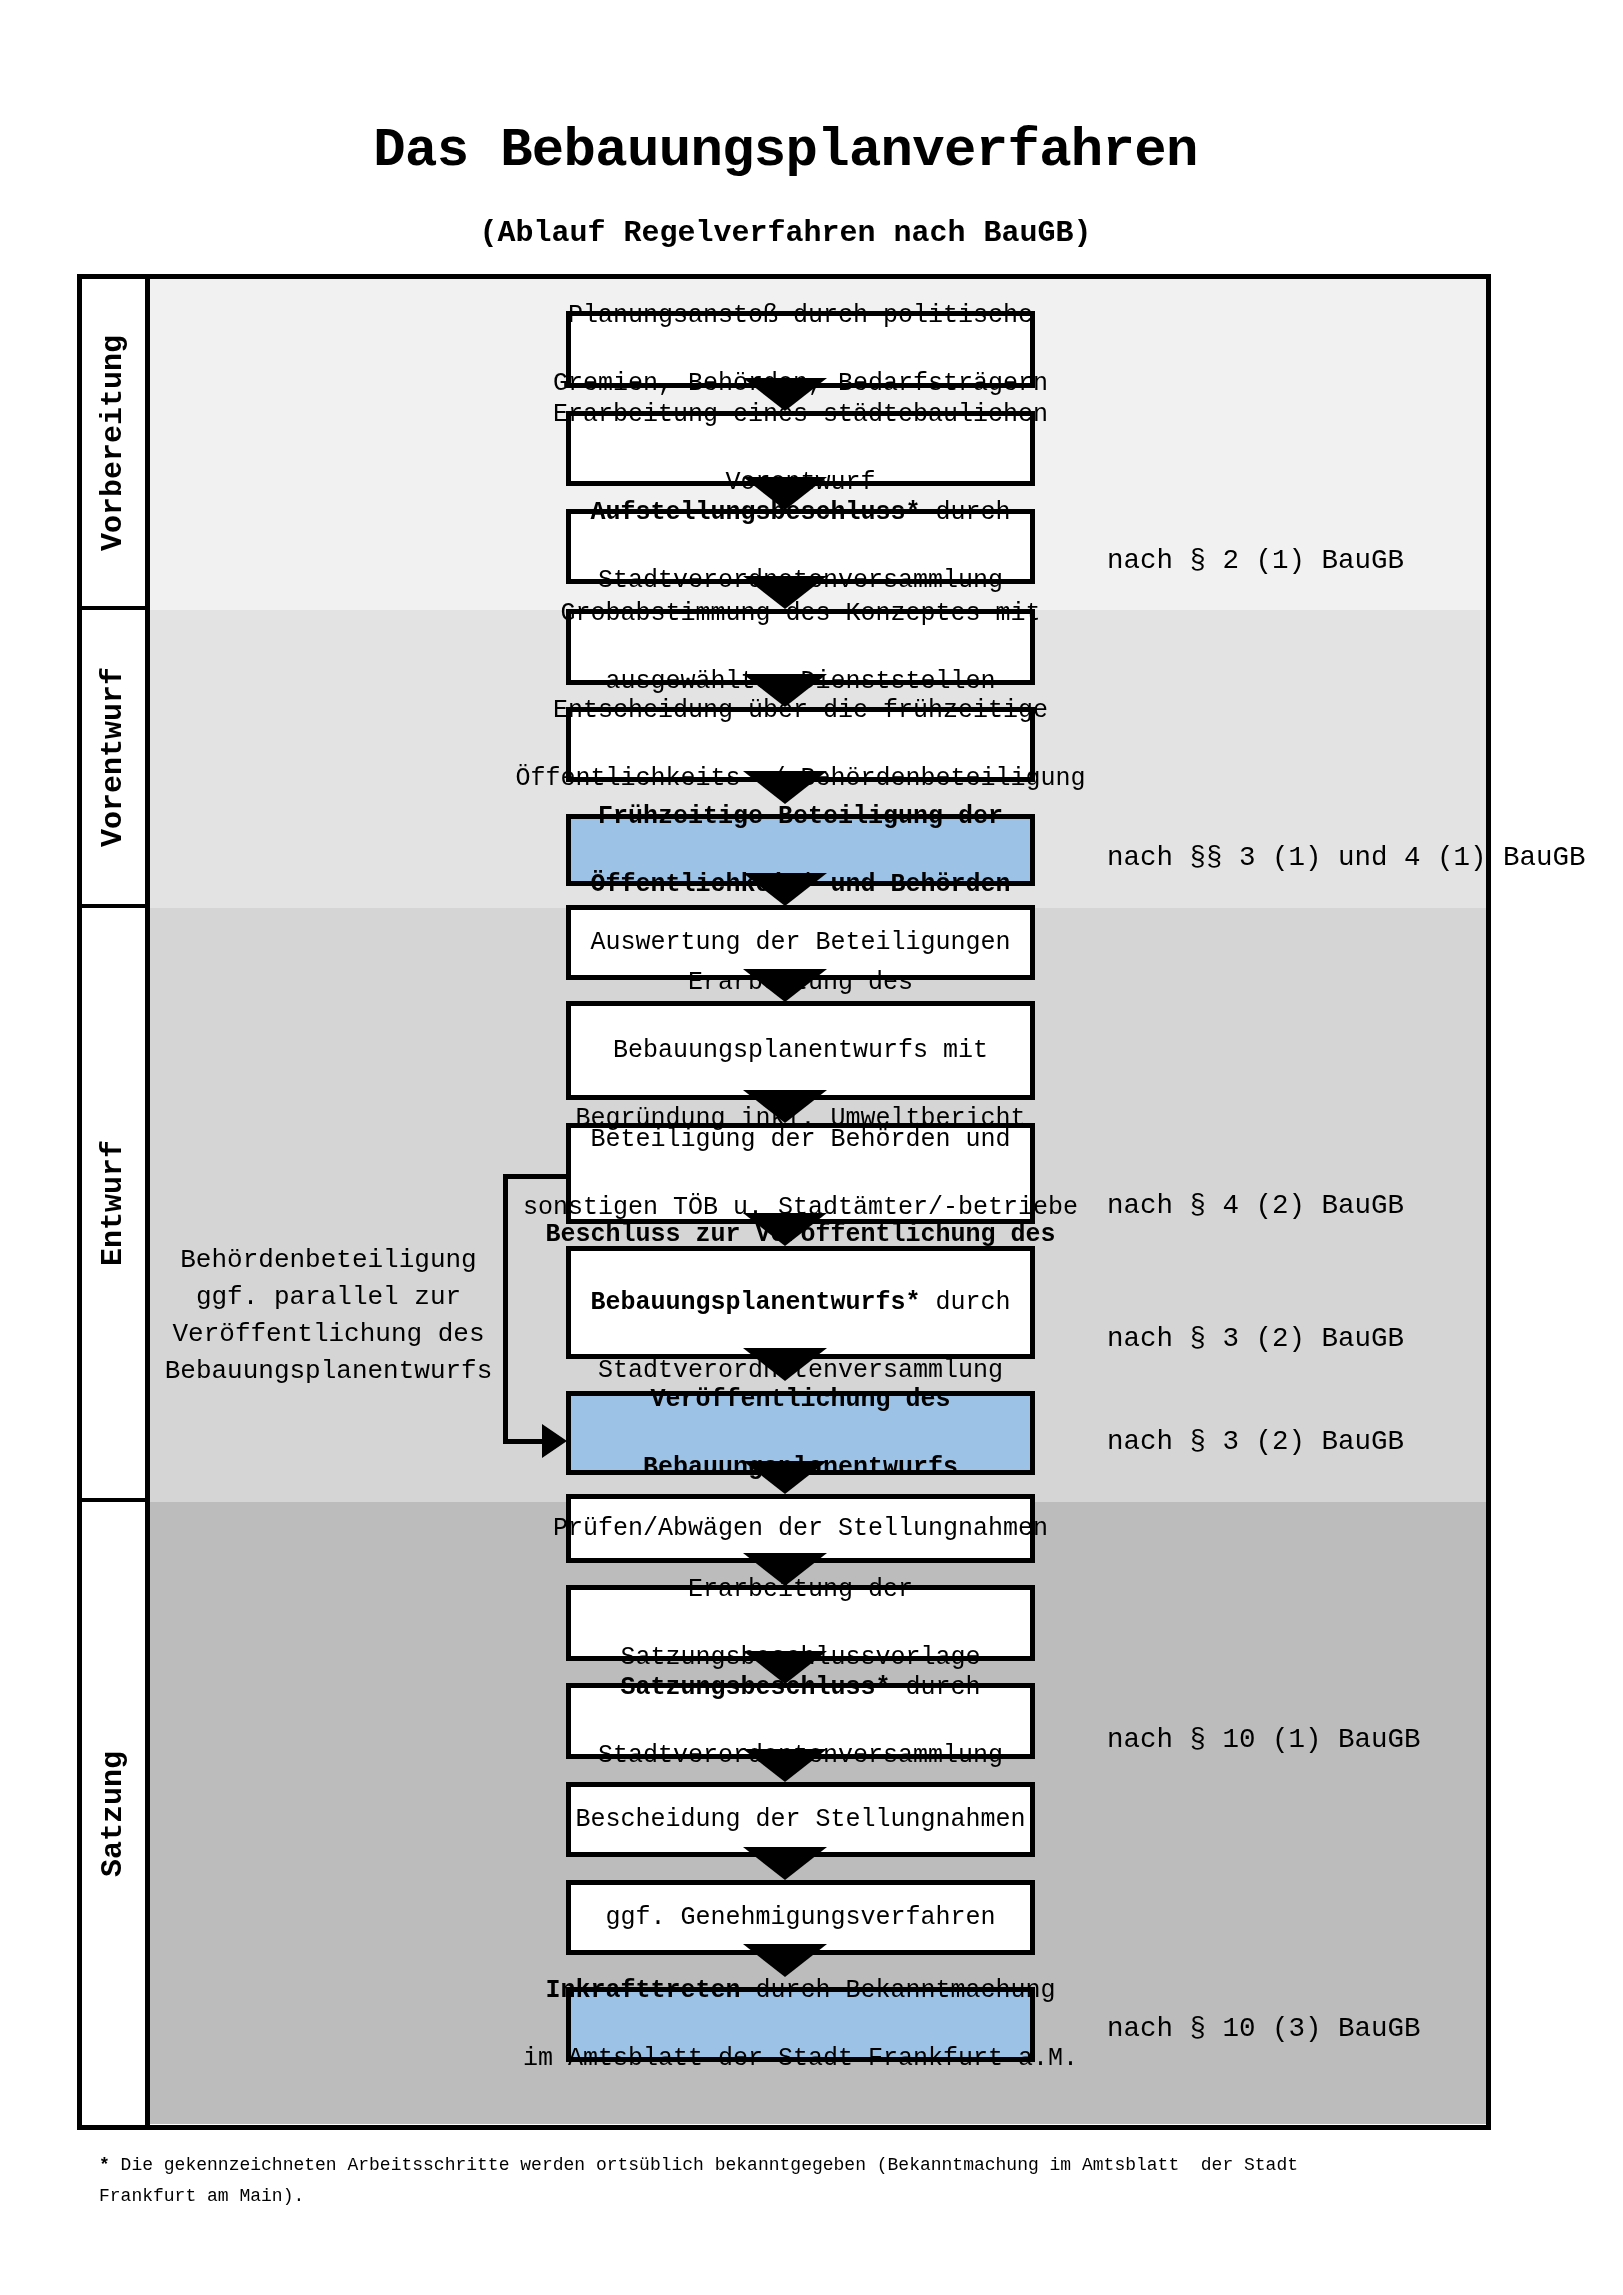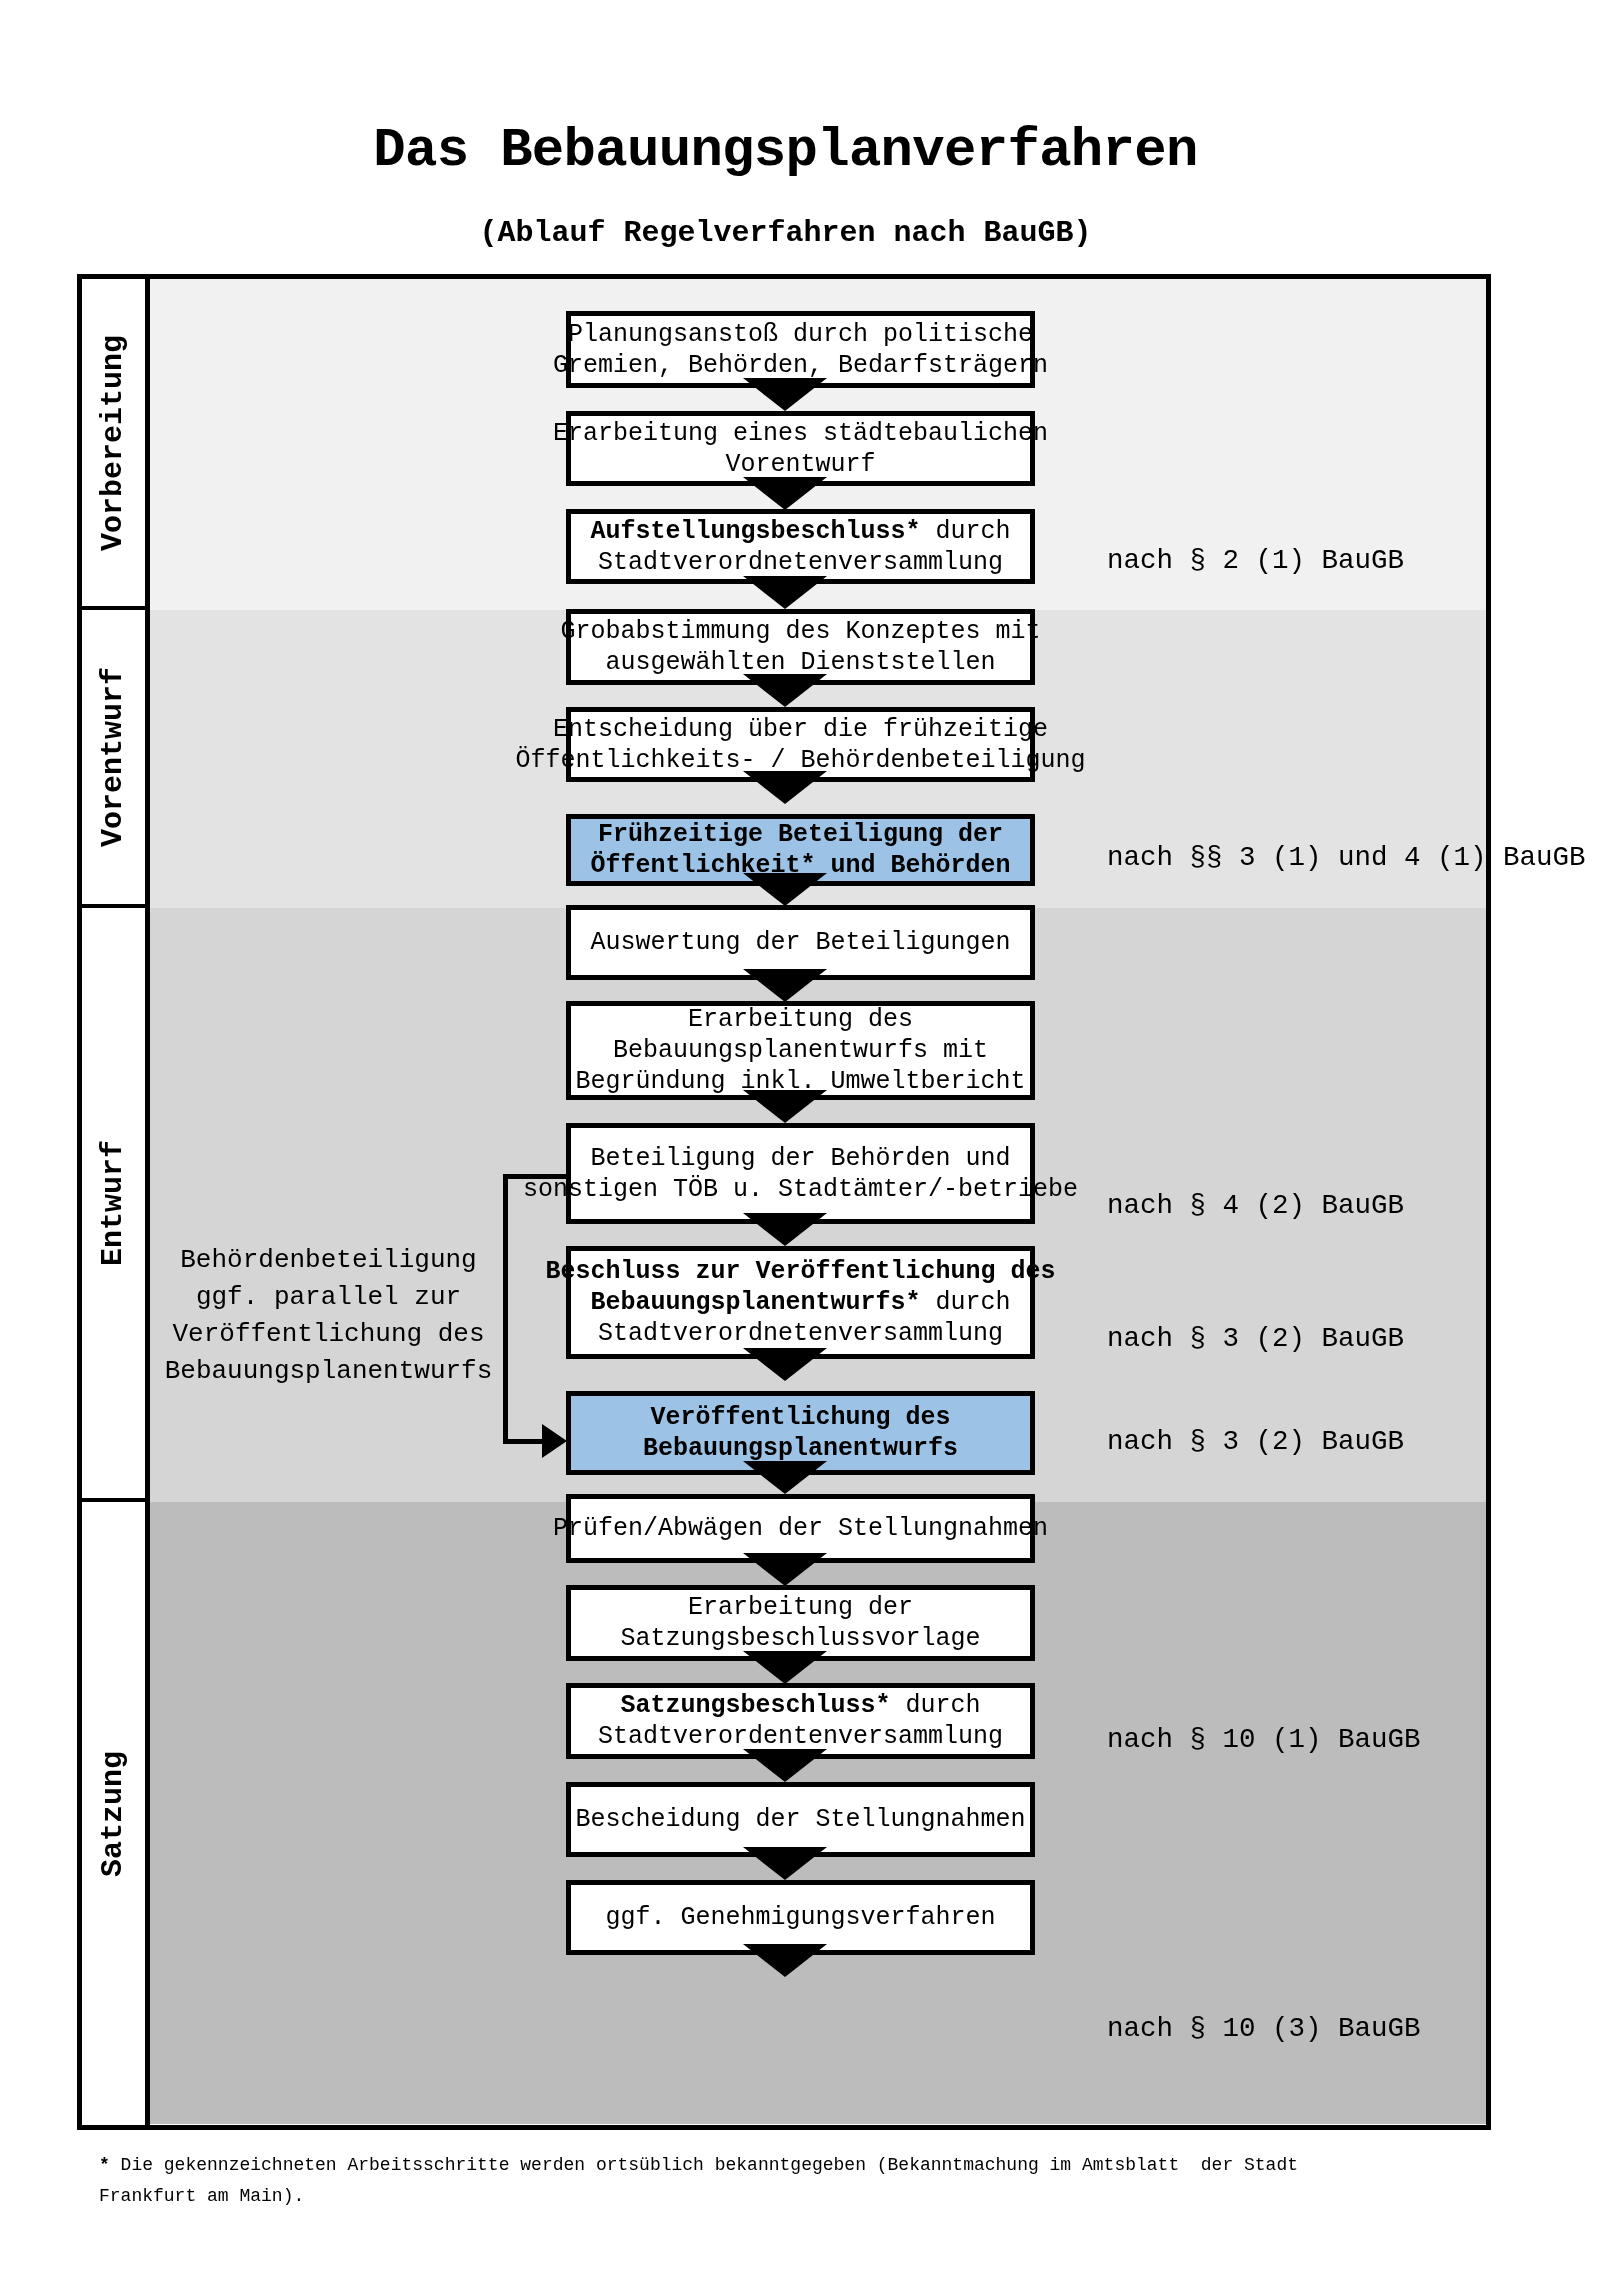--- a/index.html
+++ b/index.html
@@ -21,21 +21,21 @@
               display:flex;align-items:center;justify-content:center;}
   .phase-cell:last-child{border-bottom:none;flex:1;}
   .rot{transform:rotate(-90deg);white-space:nowrap;font-size:30px;font-weight:bold;}
 
   .bands{position:absolute;left:68px;top:0;right:0;height:100%;}
   .band{width:100%;}
 
   
   .step{position:absolute;left:566px;width:469px;border:5.2px solid #000;background:#ffffff;
         box-sizing:border-box;display:flex;flex-direction:column;justify-content:center;
-        align-items:center;text-align:center;font-size:25px;line-height:31px;z-index:3;}
+        align-items:center;text-align:center;font-size:25px;line-height:31px;z-index:3;gap:37px;}
   .step.hl{background:#9cc3e6;margin-top:10px;}
   .b{font-weight:bold;}
   .ln{white-space:pre;}
 
   
   .arr{position:absolute;left:743px;width:0;height:0;z-index:4;
        border-left:42px solid transparent;border-right:42px solid transparent;
        border-top:33px solid #000;}
 
   
@@ -138,20 +138,24 @@
   <div class="step" style="top:1683px;height:76px">
       <div class="ln"><span class="b">Satzungsbeschluss*</span><span> durch</span></div>
       <div class="ln"><span>Stadtverordentenversammlung</span></div>
     </div>
   <div class="step" style="top:1782px;height:75px">
       <div class="ln"><span>Bescheidung der Stellungnahmen</span></div>
     </div>
   <div class="step" style="top:1880px;height:75px">
       <div class="ln"><span>ggf. Genehmigungsverfahren</span></div>
     </div>
+  <div class="step hl" style="top:1977px;height:75px">
+      <div class="ln"><span class="b">Inkrafttreten</span><span> durch Bekanntmachung</span></div>
+      <div class="ln"><span>im Amtsblatt der Stadt Frankfurt a.M.</span></div>
+    </div>
 
   <div class="arr" style="top:378px"></div>
   <div class="arr" style="top:477px"></div>
   <div class="arr" style="top:576px"></div>
   <div class="arr" style="top:674px"></div>
   <div class="arr" style="top:771px"></div>
   <div class="arr" style="top:873px"></div>
   <div class="arr" style="top:969px"></div>
   <div class="arr" style="top:1090px"></div>
   <div class="arr" style="top:1213px"></div>

